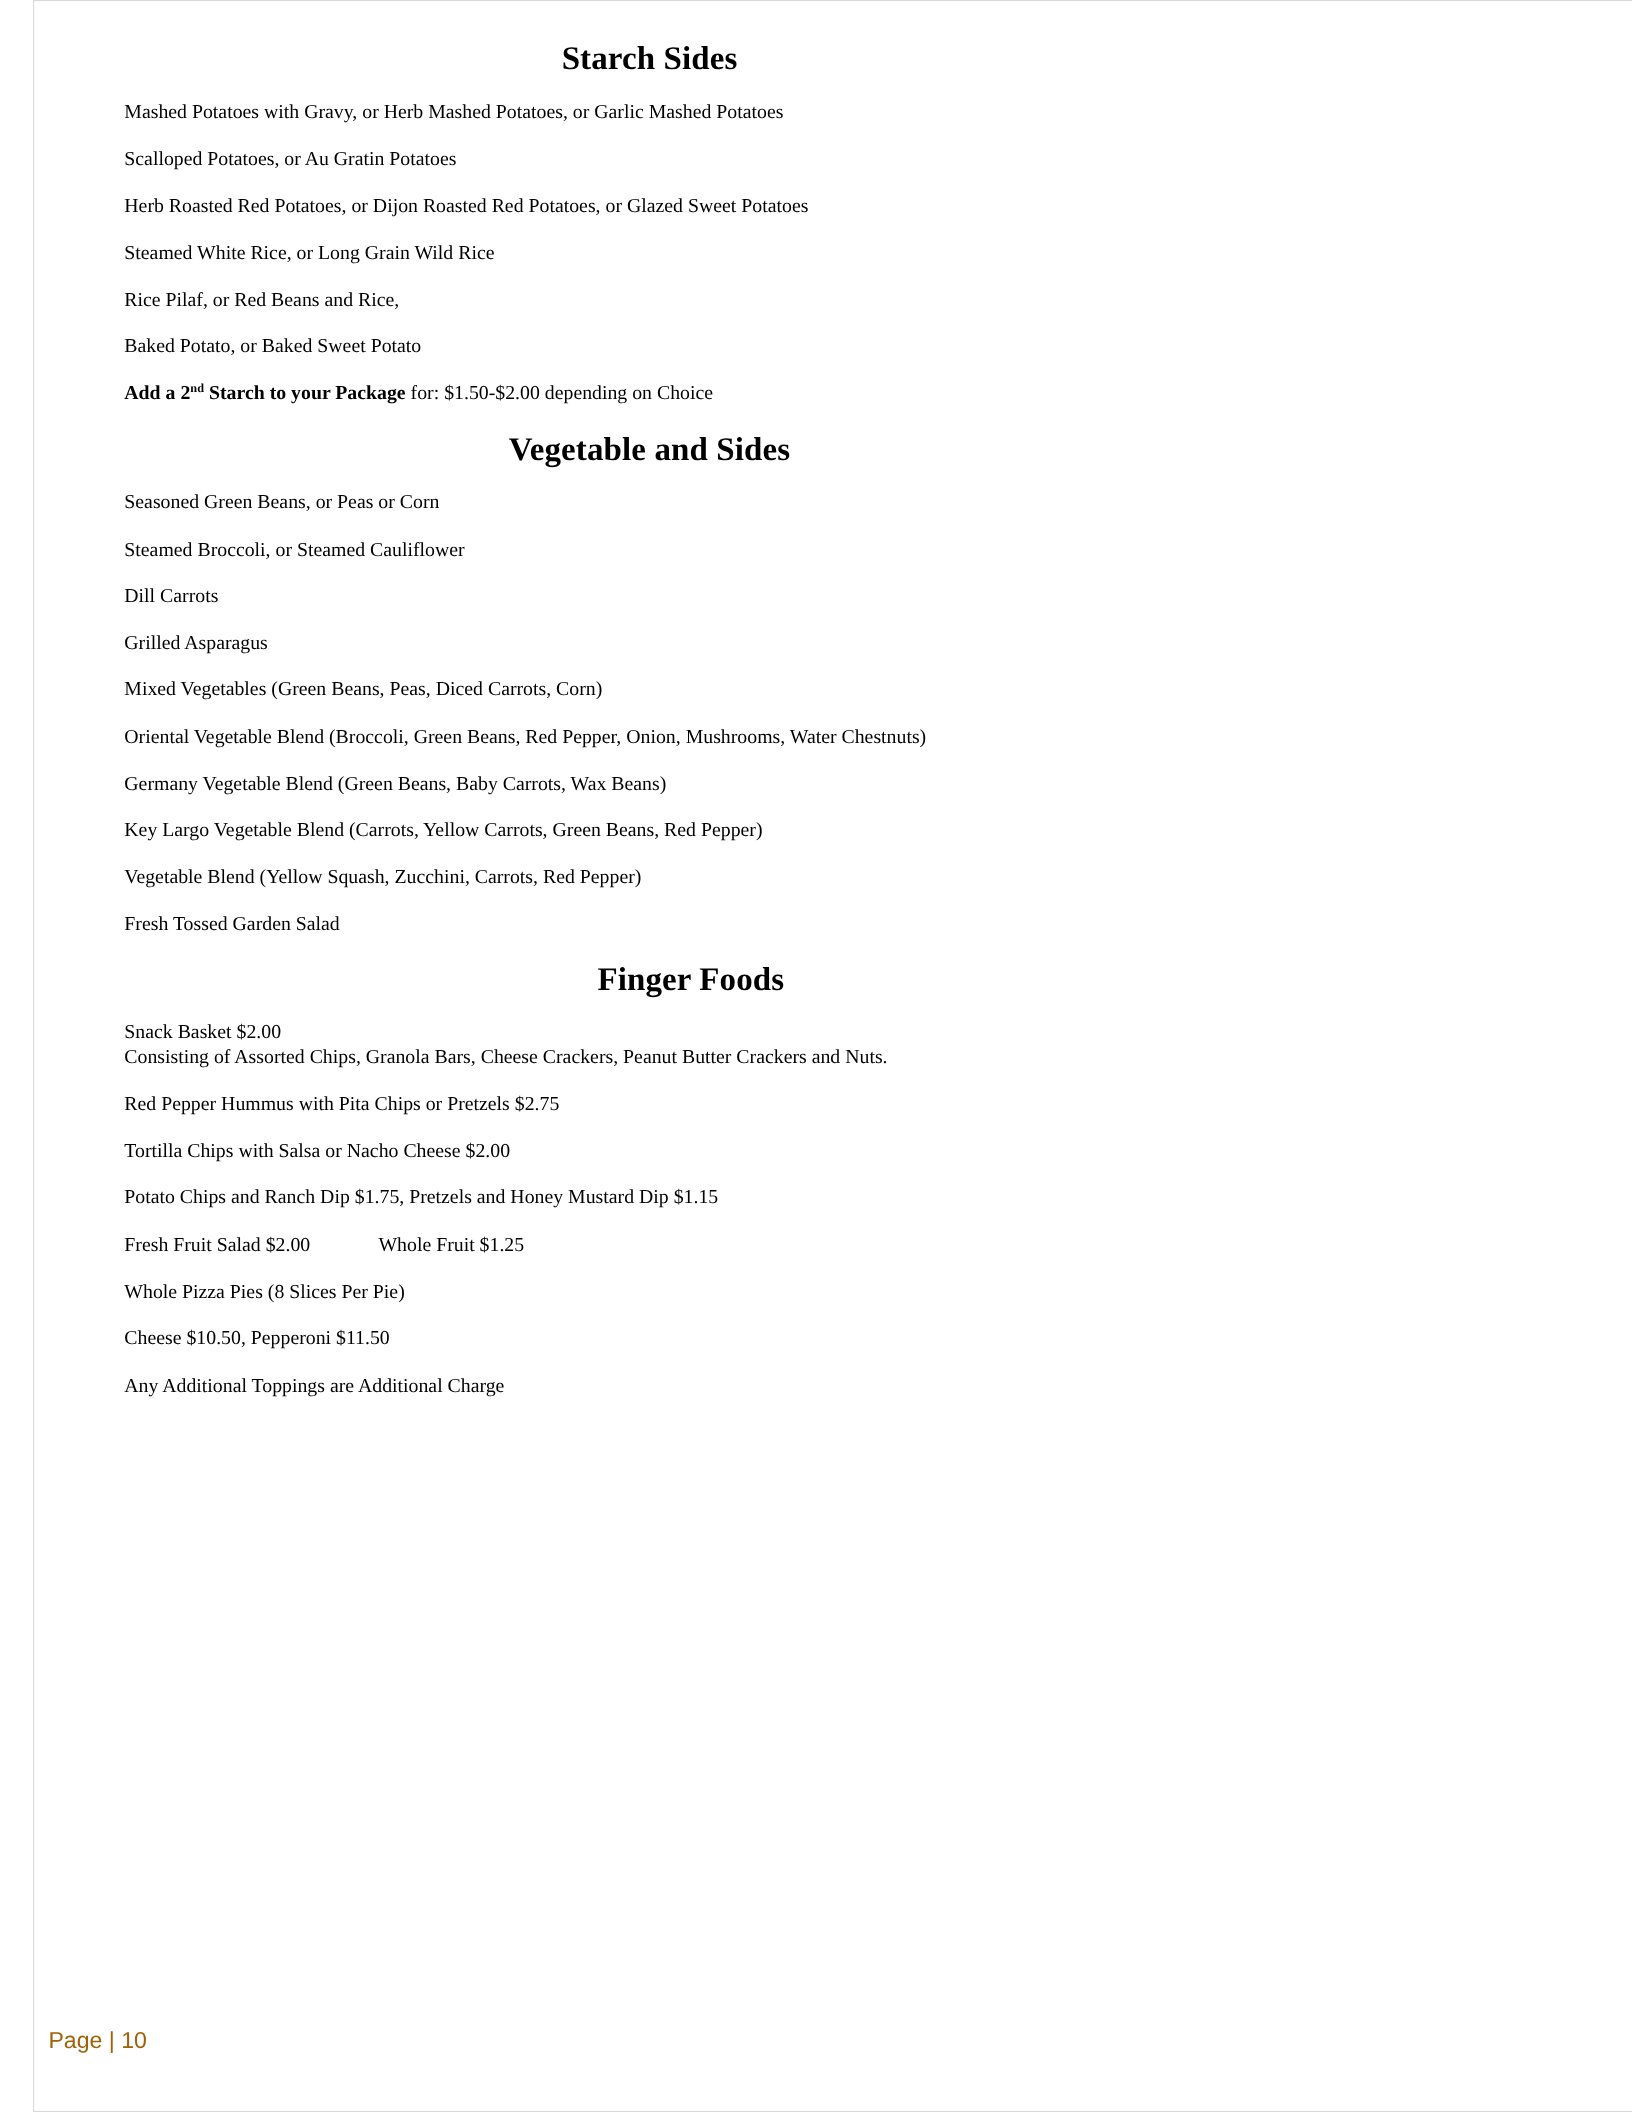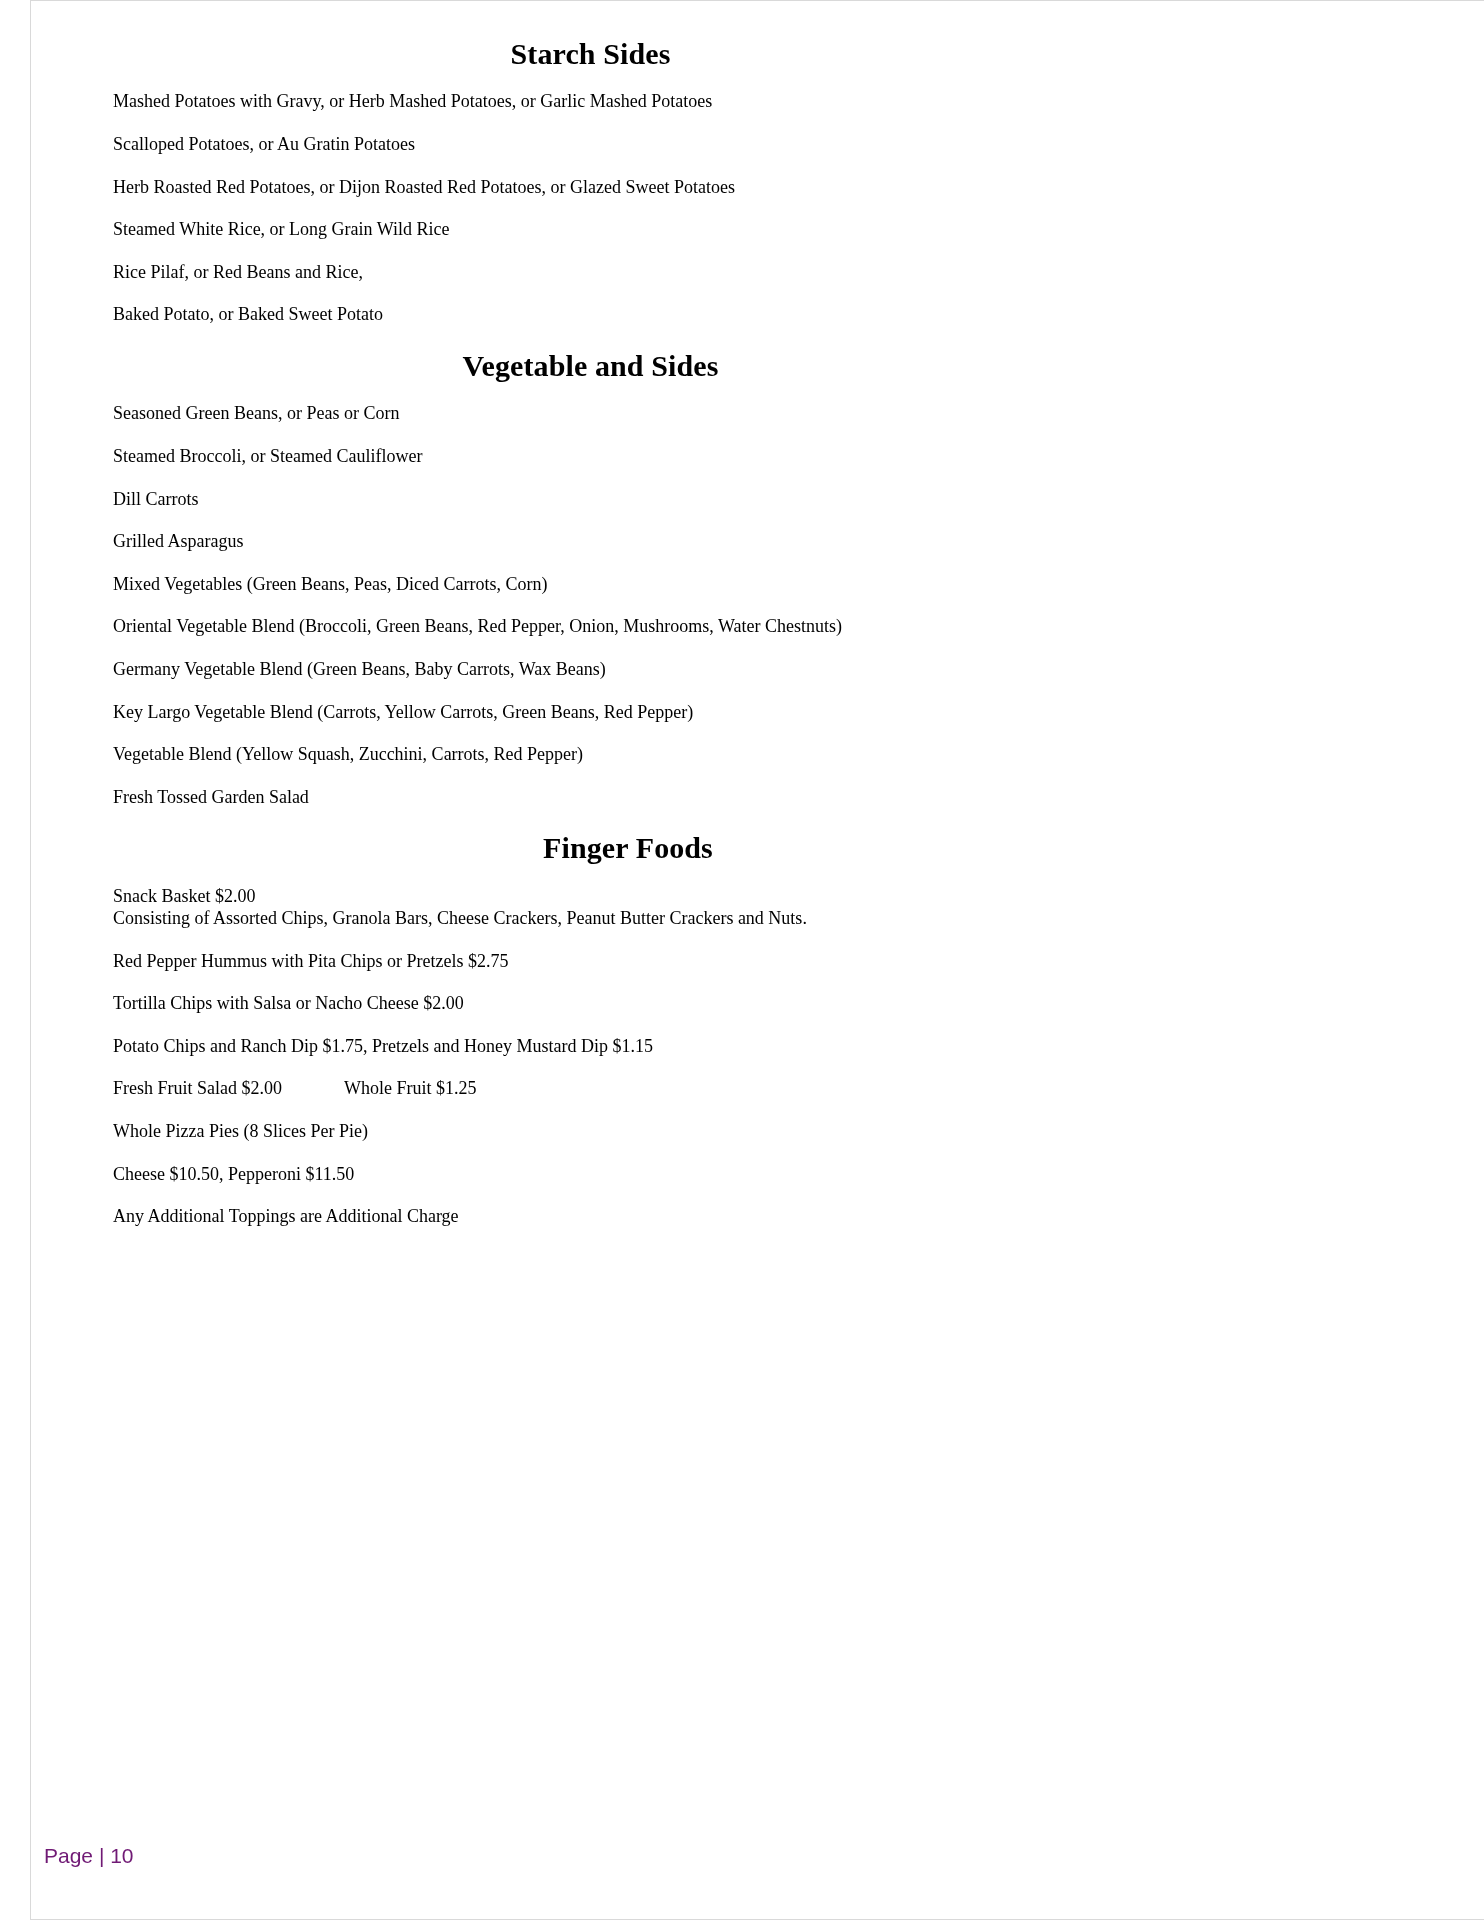--- a/index.html
+++ b/index.html
@@ -112,21 +112,21 @@
     width: 62px;
   }
 
   .footer {
     position: absolute;
     left: 44px;
     top: 1843px;
     font-family: "Liberation Sans", "DejaVu Sans", sans-serif;
     font-size: 21px;
     line-height: 1.2;
-    color: #701a75;
+    color: #a16207;
   }
 </style>
 </head>
 <body>
 
 <div class="page">
 
   <div class="page-border-left"></div>
   <div class="page-border-top"></div>
   <div class="page-border-bottom"></div>
@@ -136,20 +136,21 @@
     <section>
       <h2 class="section-heading heading-starch">Starch Sides</h2>
 
       <p class="item">Mashed Potatoes with Gravy, or Herb Mashed Potatoes, or Garlic Mashed Potatoes</p>
       <p class="item">Scalloped Potatoes, or Au Gratin Potatoes</p>
       <p class="item">Herb Roasted Red Potatoes, or Dijon Roasted Red Potatoes, or Glazed Sweet Potatoes</p>
       <p class="item">Steamed White Rice, or Long Grain Wild Rice</p>
       <p class="item">Rice Pilaf, or Red Beans and Rice,</p>
       <p class="item">Baked Potato, or Baked Sweet Potato</p>
 
+      <p class="item"><span class="bold">Add a 2</span><sup class="bold">nd</sup><span class="bold"> Starch to your Package</span><span> for: $1.50-$2.00 depending on Choice</span></p>
     </section>
 
     <section>
       <h2 class="section-heading heading-vegetable">Vegetable and Sides</h2>
 
       <p class="item">Seasoned Green Beans, or Peas or Corn</p>
       <p class="item">Steamed Broccoli, or Steamed Cauliflower</p>
       <p class="item">Dill Carrots</p>
       <p class="item">Grilled Asparagus</p>
       <p class="item">Mixed Vegetables (Green Beans, Peas, Diced Carrots, Corn)</p>

